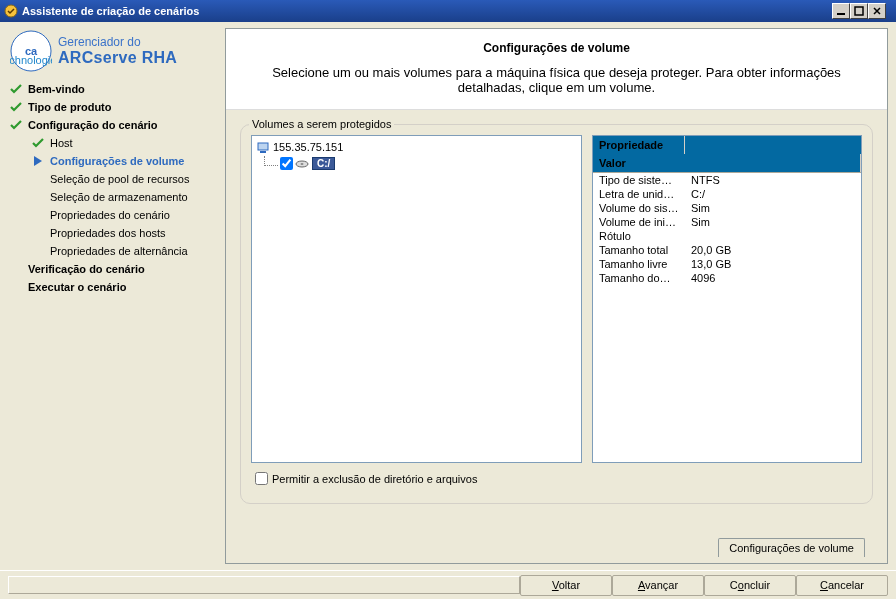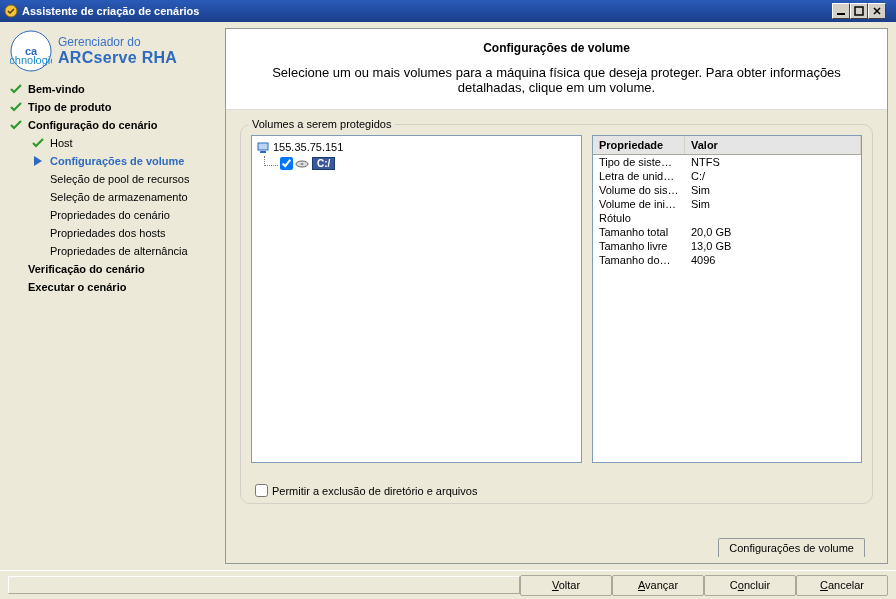--- a/index.html
+++ b/index.html
@@ -41,30 +41,30 @@
 .volumes-row { display:flex; gap:10px; height: 328px; }
 .tree-pane { flex:1; background:#fff; border:1px solid #7f9db9; padding:4px; overflow:auto; }
 .prop-pane { width:270px; background:#fff; border:1px solid #7f9db9; display:flex; flex-direction:column; }
 
 .tree-node { display:flex; align-items:flex-start; padding:1px 0; }
 .tree-node-child { padding-left:24px; position:relative; }
 .tree-connector { position:absolute; left:8px; top:0; width:14px; height:10px; border-left:1px dotted #808080; border-bottom:1px dotted #808080; }
 .tree-icon { width:14px; height:14px; margin-right:3px; }
 .c-drive { background:#3b5998; color:#fff; font-weight:bold; padding:0 4px; border:1px solid #1a3a6e; font-size:10px; }
 
-.prop-header { display:flex; background:#e5e5e5; border-bottom:1px solid #aca899; }
+.prop-header { display:flex; background:#0369a1; border-bottom:1px solid #aca899;flex-direction:column; }
 .prop-header div { padding:3px 6px; font-weight:bold; border-right:1px solid #d4d0c8; }
 .prop-col-key { width:92px; }
 .prop-col-val { flex:1; }
 .prop-body { flex:1; overflow:auto; }
 .prop-row { display:flex; padding:1px 6px; }
 .prop-row .pk { width:92px; overflow:hidden; text-overflow:ellipsis; white-space:nowrap; }
 .prop-row .pv { flex:1; }
 
-.allow-delete { margin-top:18px; display:flex; align-items:center; }
+.allow-delete { margin-top:6px; display:flex; align-items:center; }
 .allow-delete input { margin-right:4px; }
 
 .tab-strip { position:absolute; bottom:6px; right:22px; display:flex; }
 .tab { background:#ece9d8; border:1px solid #919b9c; border-bottom:none; padding:3px 10px; border-radius:2px 2px 0 0; }
 
 .bottom-bar { height:29px; background:#ece9d8; border-top:1px solid #fff; display:flex; align-items:center; padding:0 8px; justify-content:flex-end; }
 .bottom-bar .spacer-left { flex:1; border:1px solid #aca899; height:18px; background:#ece9d8; border-top-color:#fff; border-left-color:#fff; }
 .btn { width:92px; height:21px; background:#ece9d8; border:1px solid #aca899; border-radius:2px; cursor:pointer; display:flex; align-items:center; justify-content:center; }
 .btn .ul { text-decoration: underline; }
 </style>

